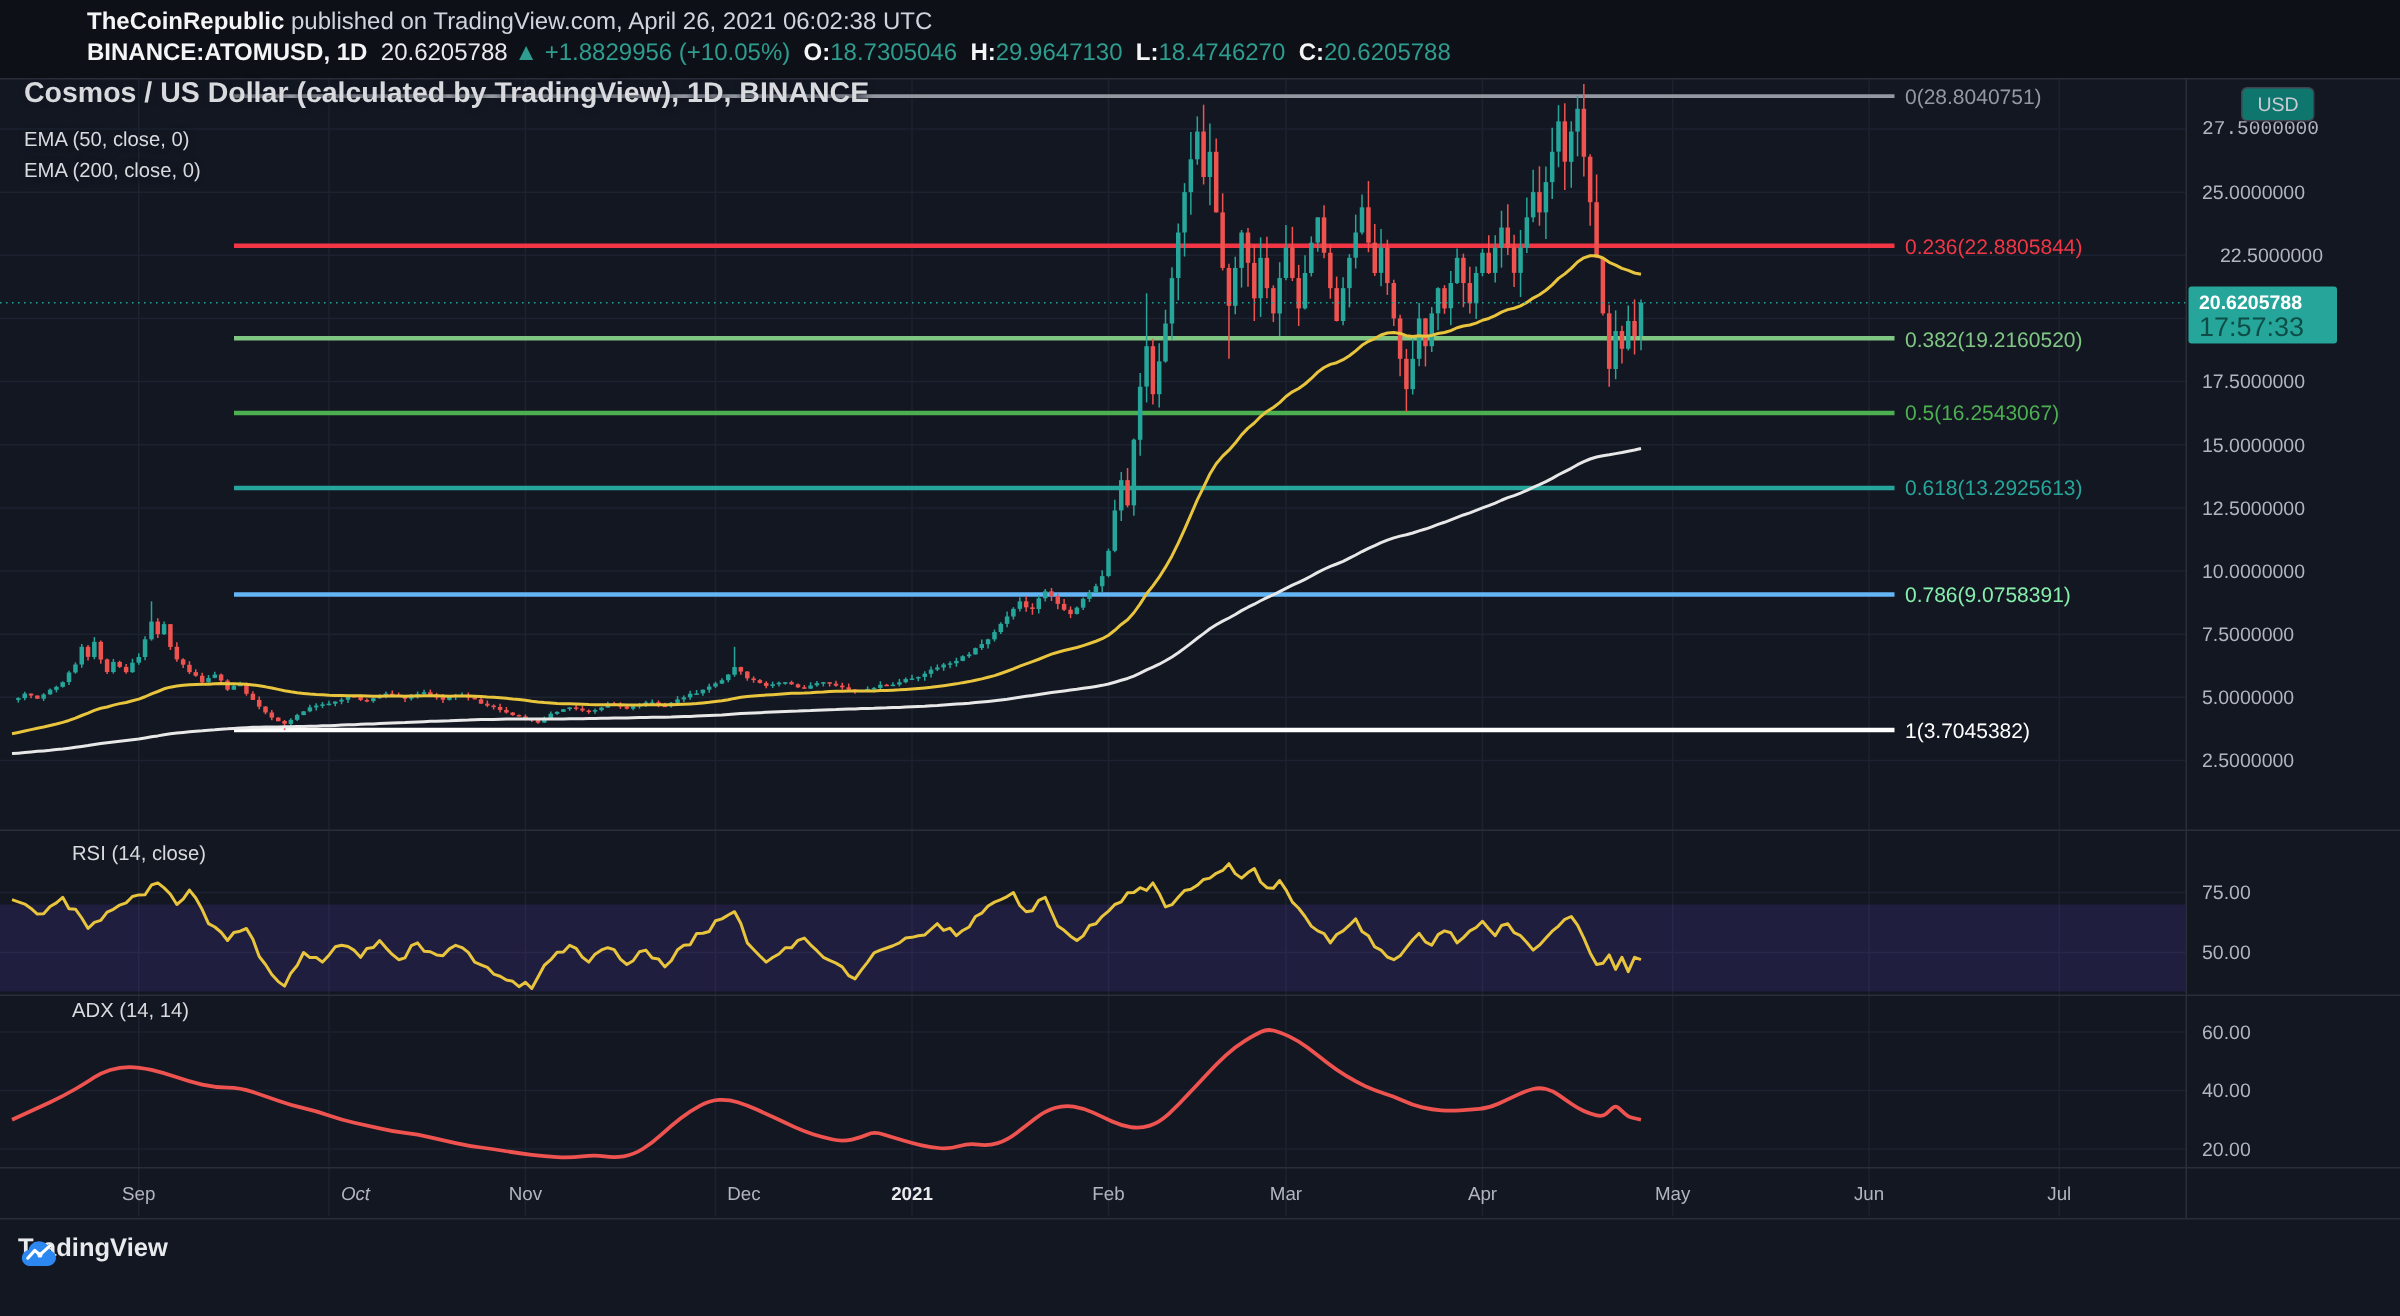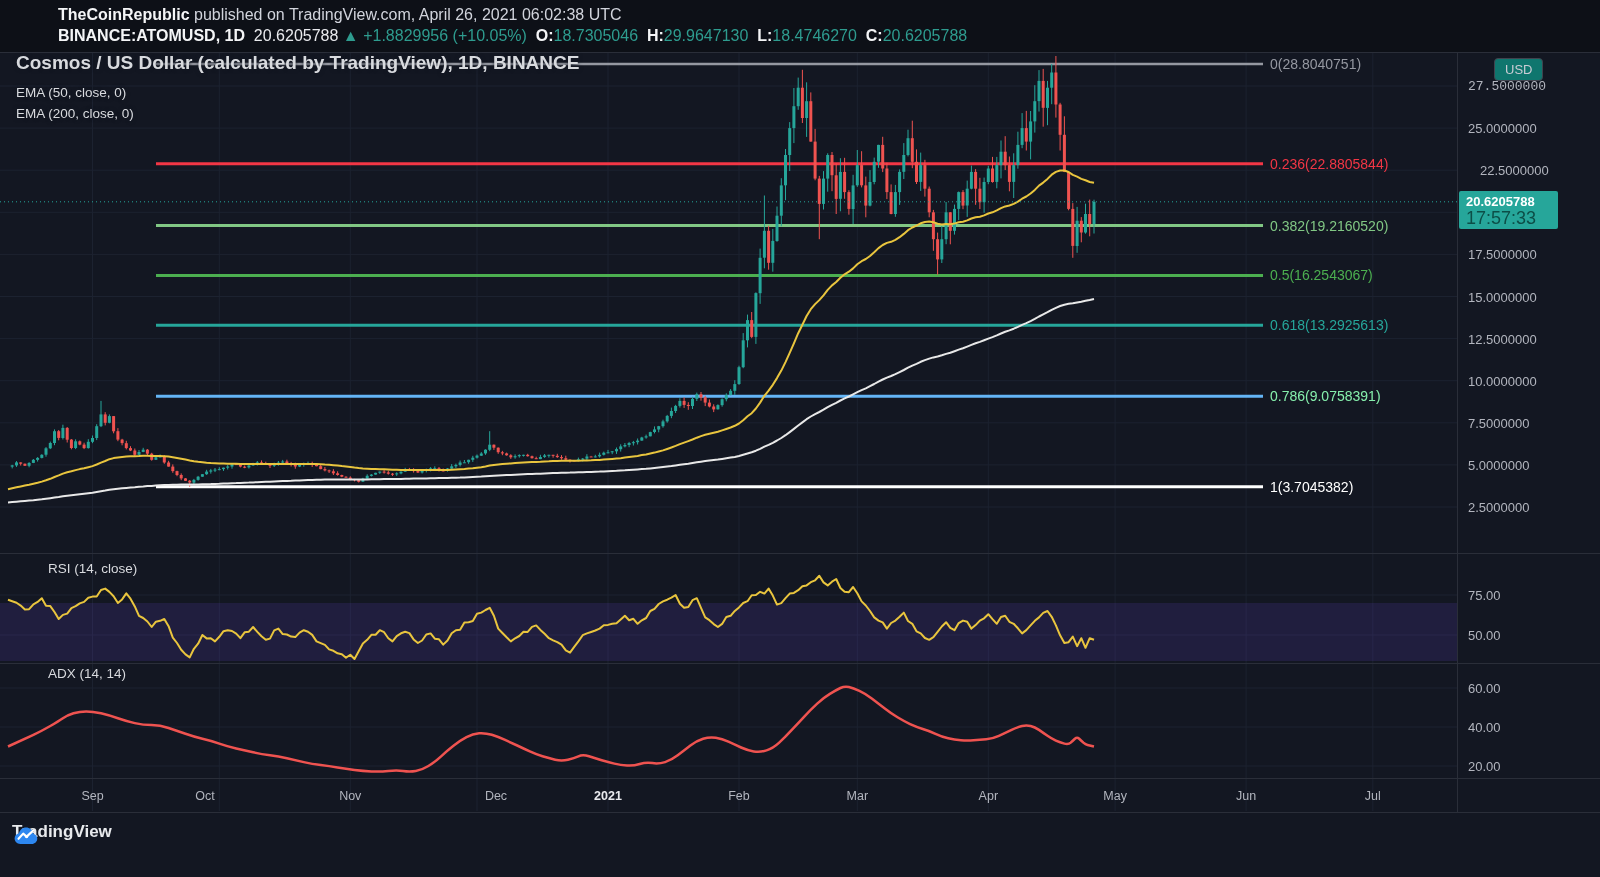--- a/index.html
+++ b/index.html
@@ -668,21 +668,21 @@
       <div class="tick" style="top: 595px;">75.00</div>
       <div class="tick" style="top: 635px; text-align: right;">50.00</div>
     </div>
   <div id="adx-ticks">
       <div class="tick" style="top: 688px;">60.00</div>
       <div class="tick" style="top: 727px;">40.00</div>
       <div class="tick" style="top: 766px;">20.00</div>
     </div>
   <div id="month-labels">
       <div class="month" style="left: 92.51px;">Sep</div>
-      <div class="month" style="left: 205px;">Oct</div>
+      <div class="month" style="left: 237px; font-style: italic;">Oct</div>
       <div class="month" style="left: 350.265px;">Nov</div>
       <div class="month" style="left: 496px;">Dec</div>
       <div class="month bold" style="left: 608.021px;">2021</div>
       <div class="month" style="left: 739.011px;">Feb</div>
       <div class="month" style="left: 857.326px;">Mar</div>
       <div class="month" style="left: 988.316px;">Apr</div>
       <div class="month" style="left: 1115.08px;">May</div>
       <div class="month" style="left: 1246.07px;">Jun</div>
       <div class="month" style="left: 1372.84px;">Jul</div>
     </div>

